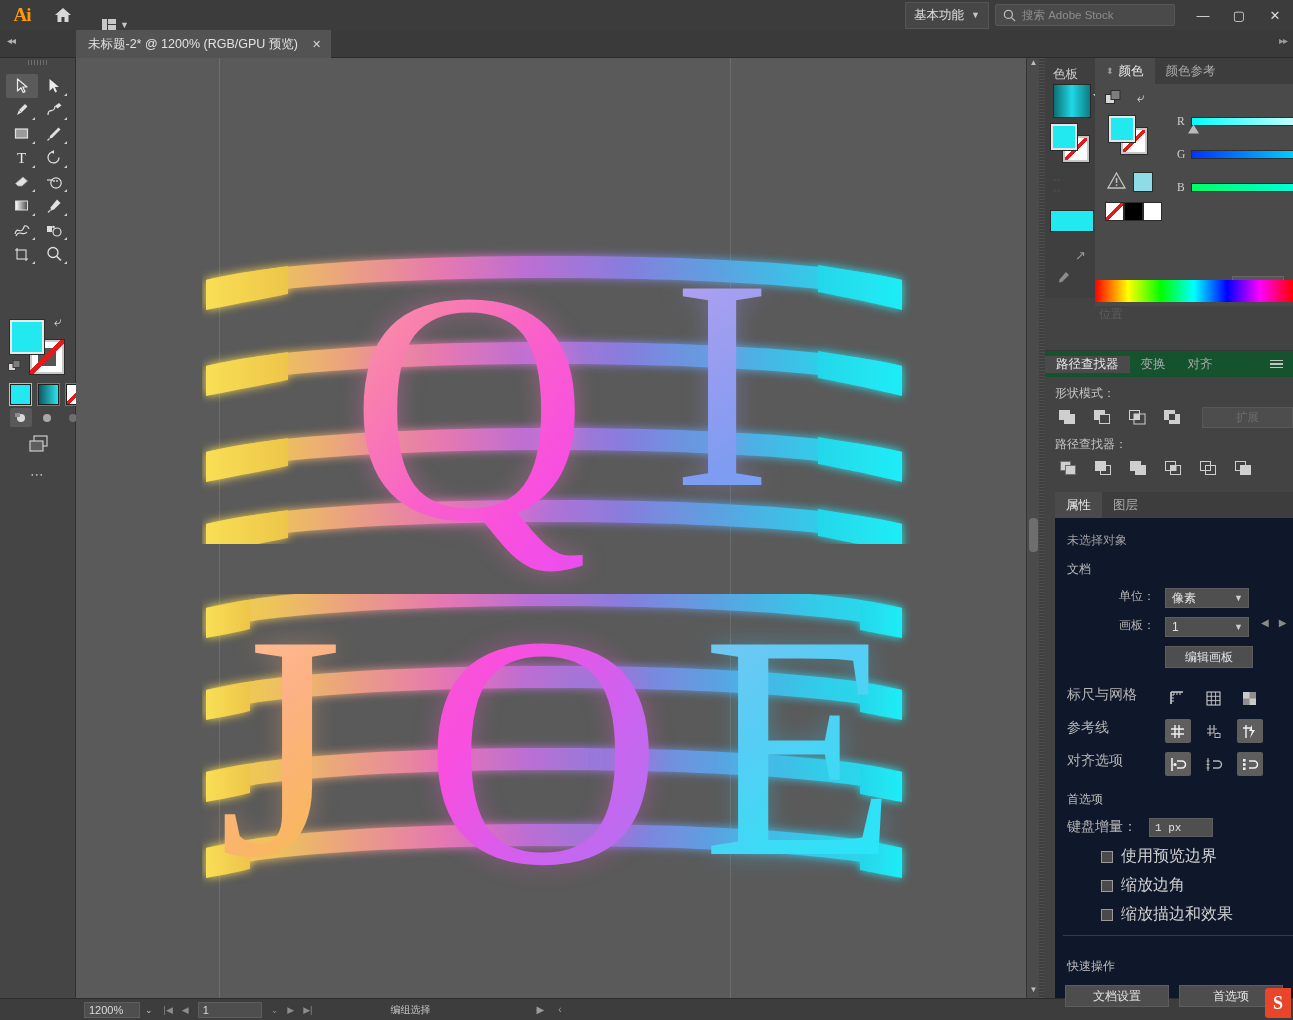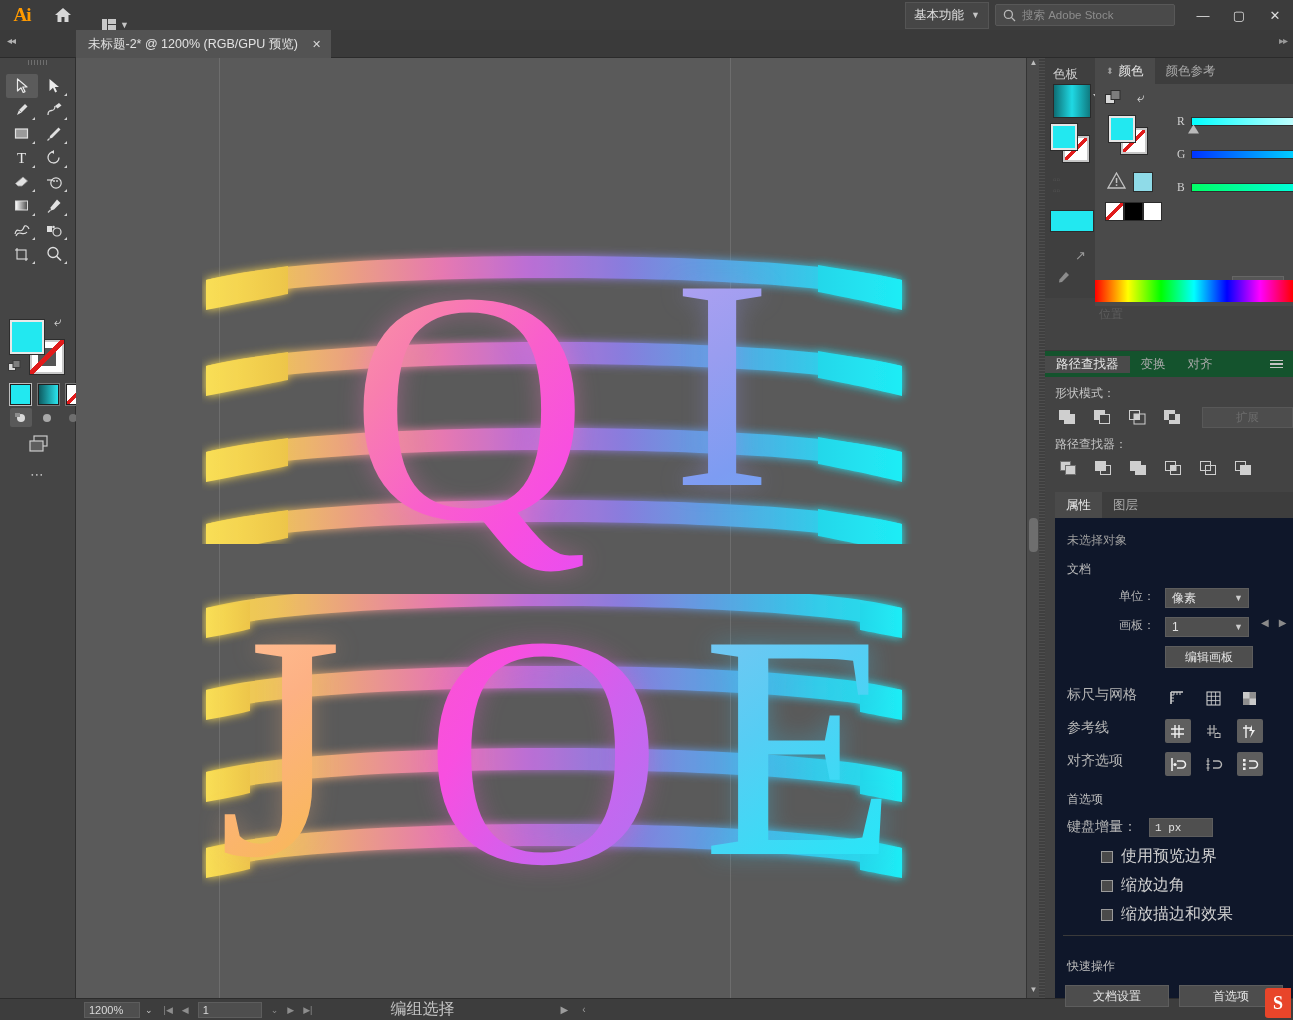--- a/index.html
+++ b/index.html
@@ -156,21 +156,21 @@
   .zoom-field{
     margin-left:84px; width:56px; height:16px; background:#4e4e4e; border:1px solid #5d5d5d;
     color:#dadada; font-size:11px; display:flex; align-items:center; padding-left:4px;
   }
   .st-caret{ margin-left:5px; color:#c7c7c7; font-size:9px; }
   .st-nav{ display:flex; align-items:center; gap:9px; margin-left:11px; color:#8d8d8d; font-size:9px; }
   .page-field{
     width:64px; height:16px; background:#4e4e4e; border:1px solid #5d5d5d;
     color:#dadada; font-size:11px; display:flex; align-items:center; padding-left:4px;
   }
-  .st-label{ margin-left:78px; color:#c2c2c2; font-size:16px; }
+  .st-label{ margin-left:78px; color:#c2c2c2; font-size:10px; }
   .st-right{ margin-left:106px; display:flex; gap:14px; color:#9c9c9c; font-size:10px; }
 
   
   .dock{
     position:absolute; left:1039px; top:58px; width:254px; height:940px; background:#434343;
   }
   .dock-stripe{ position:absolute; left:0; top:0; width:6px; height:940px;
     background:repeating-linear-gradient(180deg,#4e4e4e 0 1px,#3f3f3f 1px 3px); }
 
   

